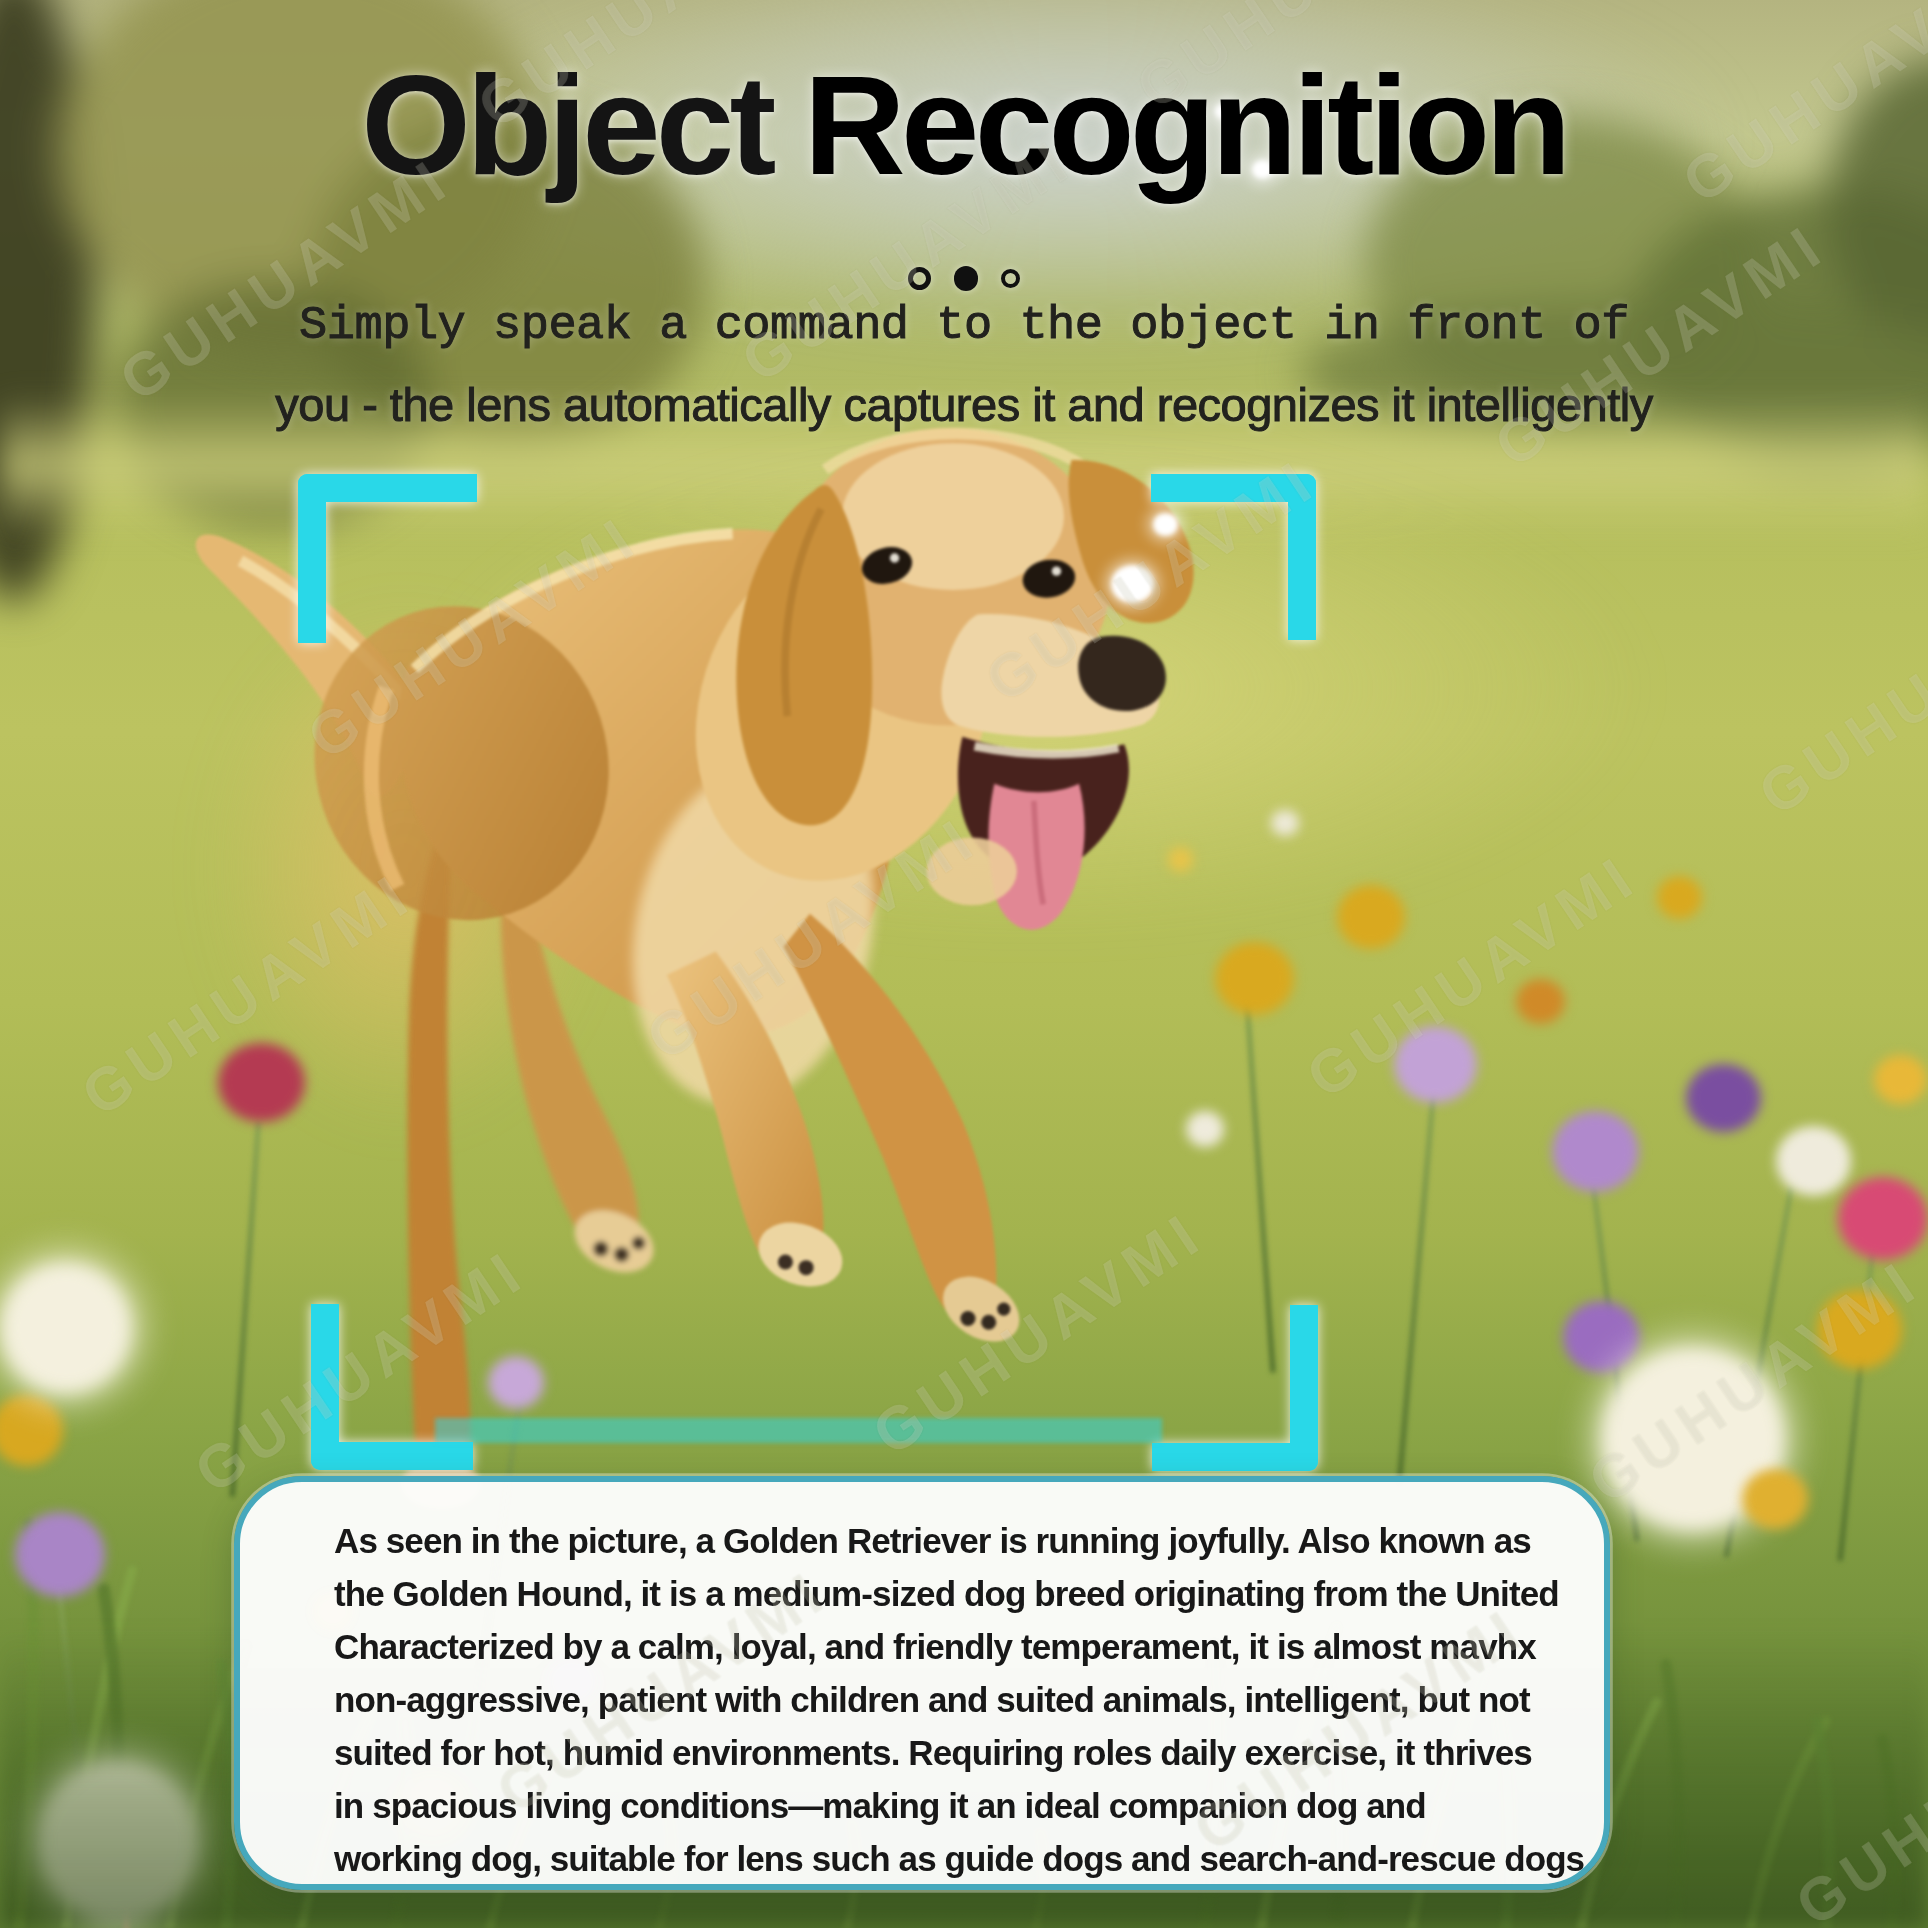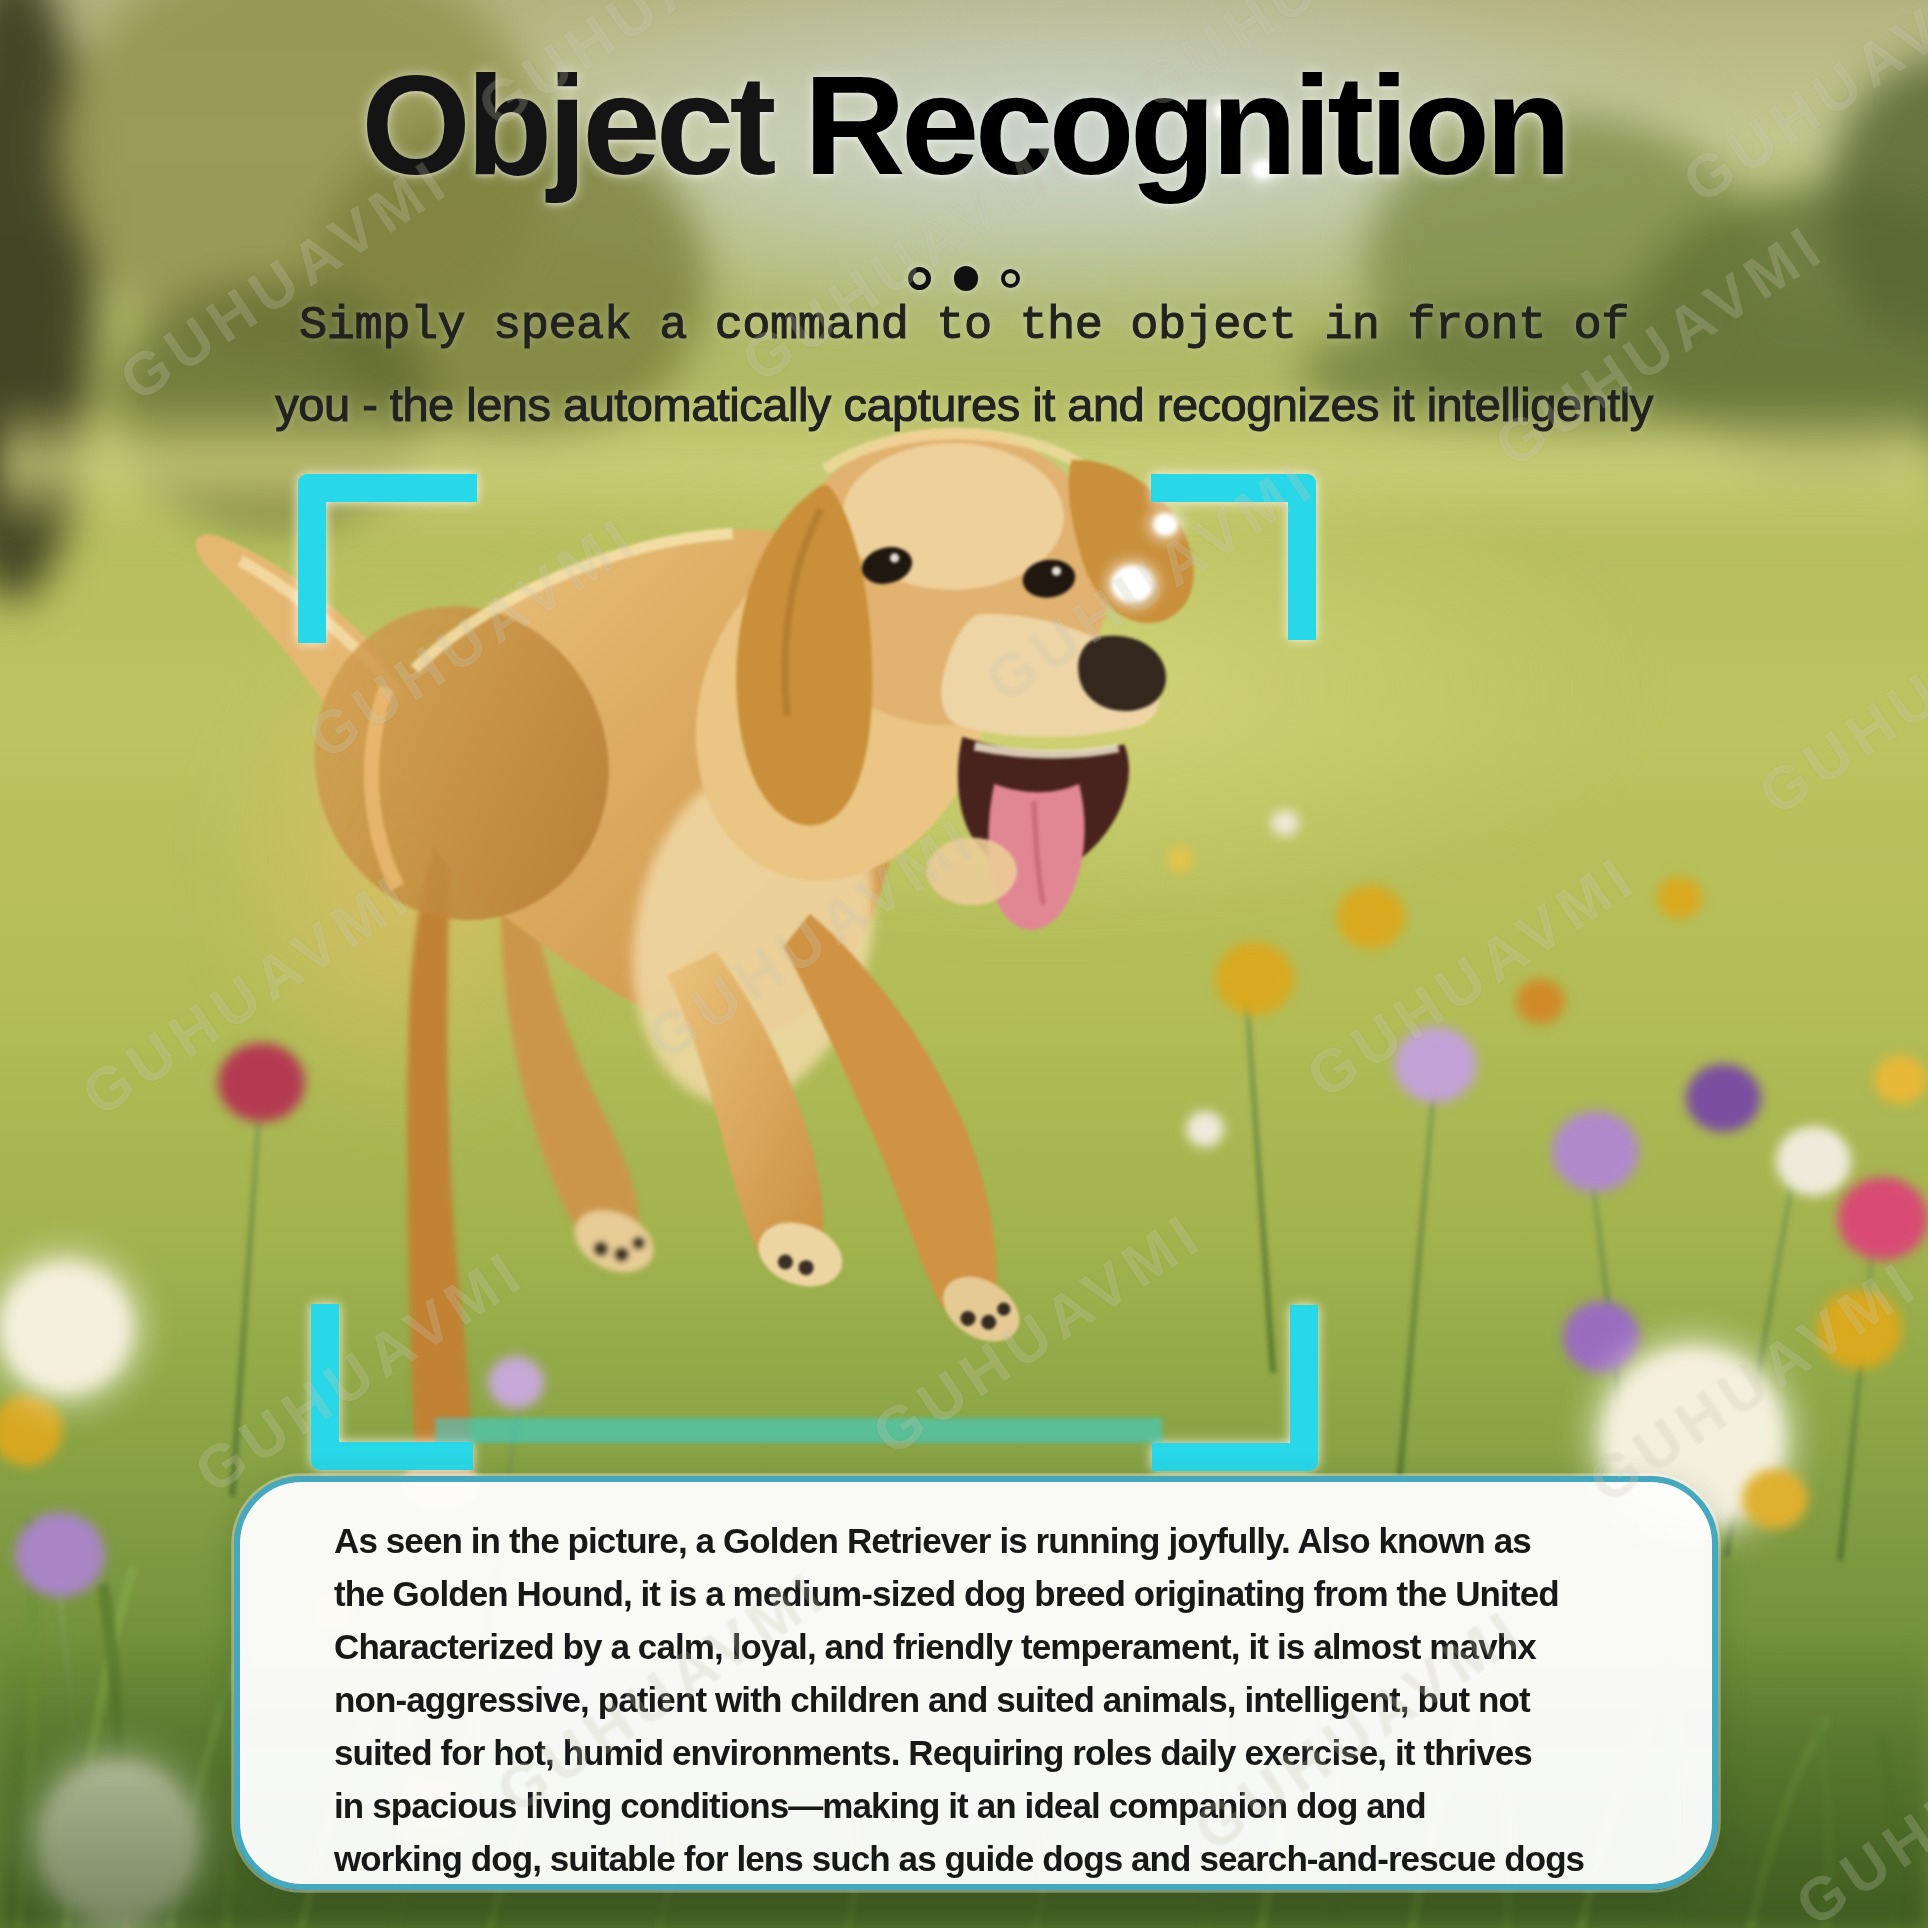--- a/index.html
+++ b/index.html
@@ -65,21 +65,21 @@
   .dot.ring{width:13px;height:13px;border:5.6px solid #101010;background:transparent;}
   .dot.fill{width:24.5px;height:24.5px;background:#101010;}
   .dot.small{width:11.3px;height:11.3px;border-width:4.7px;}
   .sub{position:absolute;left:0;width:1928px;text-align:center;color:#22221e;
        font-size:47px;letter-spacing:-0.5px;-webkit-text-stroke:1px #22221e;
        text-shadow:0 0 9.4px rgba(255,255,255,.35);}
   .sub1{top:299px;font-family:Liberation Mono, monospace;}
   .sub2{top:377px;}
 
   
-  .desc-box{position:absolute;left:234px;top:1476px;width:1484px;height:414px;
+  .desc-box{position:absolute;left:234px;top:1476px;width:1376px;height:414px;
         background:rgba(253,253,252,.97);border:6.6px solid #46a8bc;border-radius:68px;
         box-sizing:border-box;padding:32px 56px 8px 94px;
         box-shadow:0 0 0 2.8px rgba(255,255,255,.35),0 11.3px 32px rgba(40,70,30,.3);}
   .desc-line{white-space:nowrap;font-size:35px;font-weight:bold;letter-spacing:-0.9px;
         line-height:53px;color:#181818;}
 
   
   .wm-layer{position:absolute;inset:0;pointer-events:none;overflow:hidden;}
   .wm{position:absolute;font-weight:bold;font-size:60px;letter-spacing:7.5px;
       color:rgba(255,255,255,.16);transform:rotate(-34deg);white-space:nowrap;

